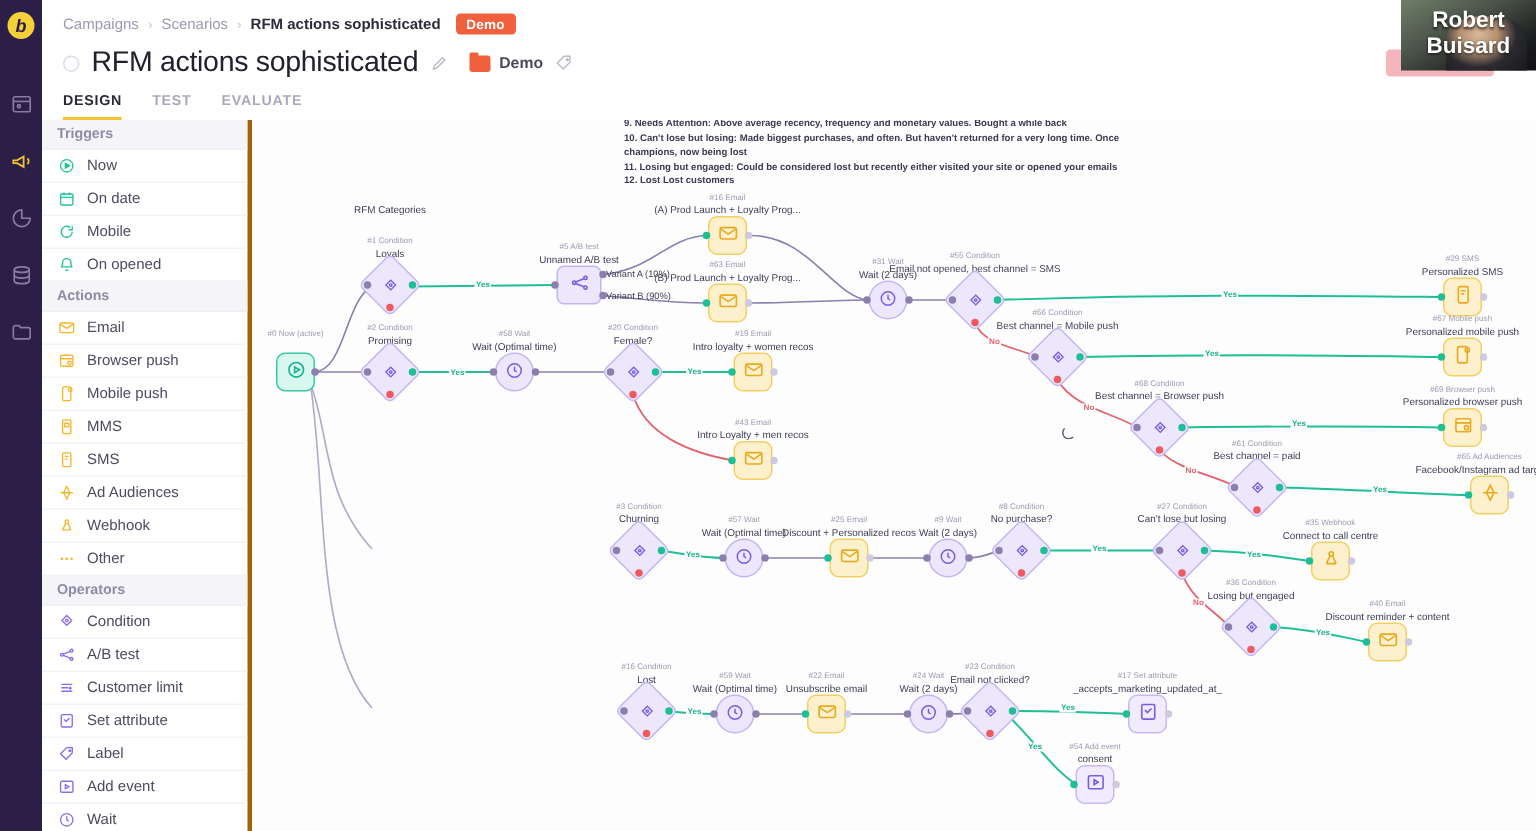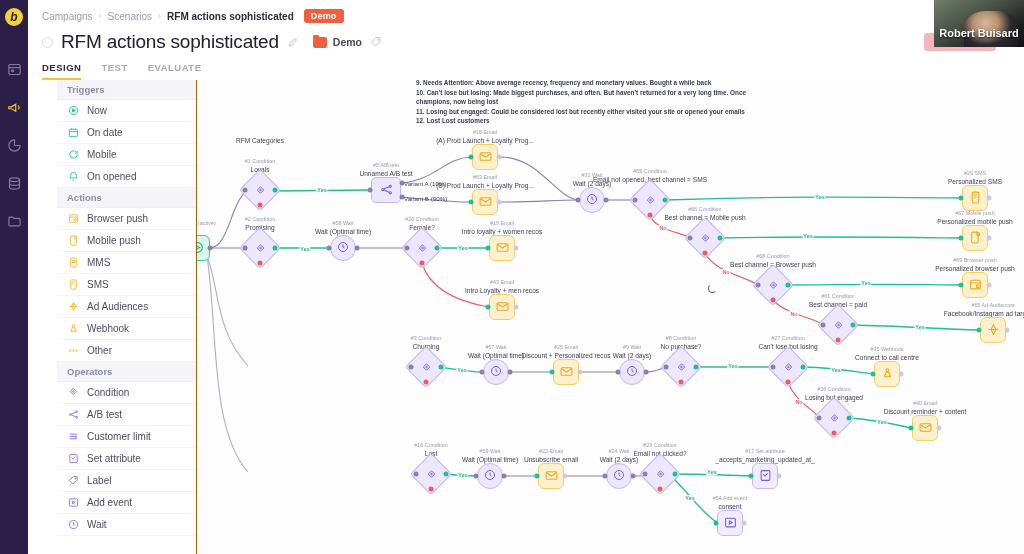--- a/index.html
+++ b/index.html
@@ -58,21 +58,21 @@
   .folder-sq:after{ content:""; position:absolute; left:0; top:-2px; width:6px; height:3px; background:#f0603c; border-radius:1px 1px 0 0;}
   .folder-name { font-size:10.5px; font-weight:bold; color:#4a4a5e; }
 
   .tabs { display:flex; gap:20px; padding:9px 0 0 14px; }
   .tab { font-size:9.5px; font-weight:bold; letter-spacing:.5px; color:#a9a9bb; padding-bottom:5px; }
   .tab.active { color:#2b2b3a; border-bottom:2.5px solid #f4c430; }
 
   
   .palette {
     position:absolute; left:28px; top:80px; width:140px; height:474px;
-    background:#fff; border-right:1px solid #a16207; overflow:hidden; z-index:15;margin-left:29px;
+    background:#fff; border-right:3px solid #a16207; overflow:hidden; z-index:15;
   }
   .pal-group {
     background:#f4f4f9; color:#8c8ca4; font-size:9.5px; font-weight:bold;
     padding:4px 10px; border-bottom:1px solid #eeeef4;
   }
   .pal-item {
     display:flex; align-items:center; gap:8px;
     padding:5px 10px; border-bottom:1px solid #f2f2f7;
     font-size:10px; color:#4c4c61; height:22px;
   }
@@ -162,21 +162,21 @@
     background:linear-gradient(150deg,#6f7f6a 0%,#4a5247 40%,#1d2020 75%,#101112 100%);
     overflow:hidden;
   }
   .vid .person {
     position:absolute; right:6px; bottom:-4px; width:54px; height:40px;
     background:radial-gradient(ellipse at 40% 30%, #d8b79a 0%, #b4906f 28%, #2a2a30 55%, #141418 100%);
     border-radius:40% 40% 10% 10%;
   }
   .vid .vname {
     position:absolute; left:0; bottom:8px; width:100%;
-    color:#fff; font-size:11px; font-weight:bold; text-align:center;
+    color:#fff; font-size:15px; font-weight:bold; text-align:center;
     text-shadow:0 1px 2px rgba(0,0,0,.8);
   }
   .discard-btn {
     position:absolute; right:28px; top:33px; z-index:55;
     background:#f5b5bc; color:#c0392b; font-size:9px; font-weight:bold;
     padding:4px 10px; border-radius:3px; white-space:nowrap; overflow:hidden;
     width:72px;
   }
 </style>
 </head>
@@ -293,20 +293,29 @@
     <span class="pi t-green">
       <svg viewBox="0 0 24 24" fill="none" stroke="currentColor" stroke-width="2">
           <path d="M6 9a6 6 0 1112 0c0 5 2 6 2 6H4s2-1 2-6z"></path>
           <path d="M10 20h4"></path>
         </svg>
     </span>
     <span>On opened</span>
   </div>
 
   <div class="pal-group">Actions</div>
+  <div class="pal-item">
+    <span class="pi t-yellow">
+      <svg viewBox="0 0 24 24" fill="none" stroke="currentColor" stroke-width="2">
+          <rect x="2" y="5" width="20" height="14" rx="2"></rect>
+          <path d="M3 7l9 6 9-6"></path>
+        </svg>
+    </span>
+    <span>Email</span>
+  </div>
   <div class="pal-item">
     <span class="pi t-yellow">
       <svg viewBox="0 0 24 24" fill="none" stroke="currentColor" stroke-width="2">
           <rect x="3" y="4" width="18" height="16" rx="2"></rect>
           <path d="M3 9h18"></path>
           <circle cx="16" cy="15" r="2.5"></circle>
         </svg>
     </span>
     <span>Browser push</span>
   </div>

